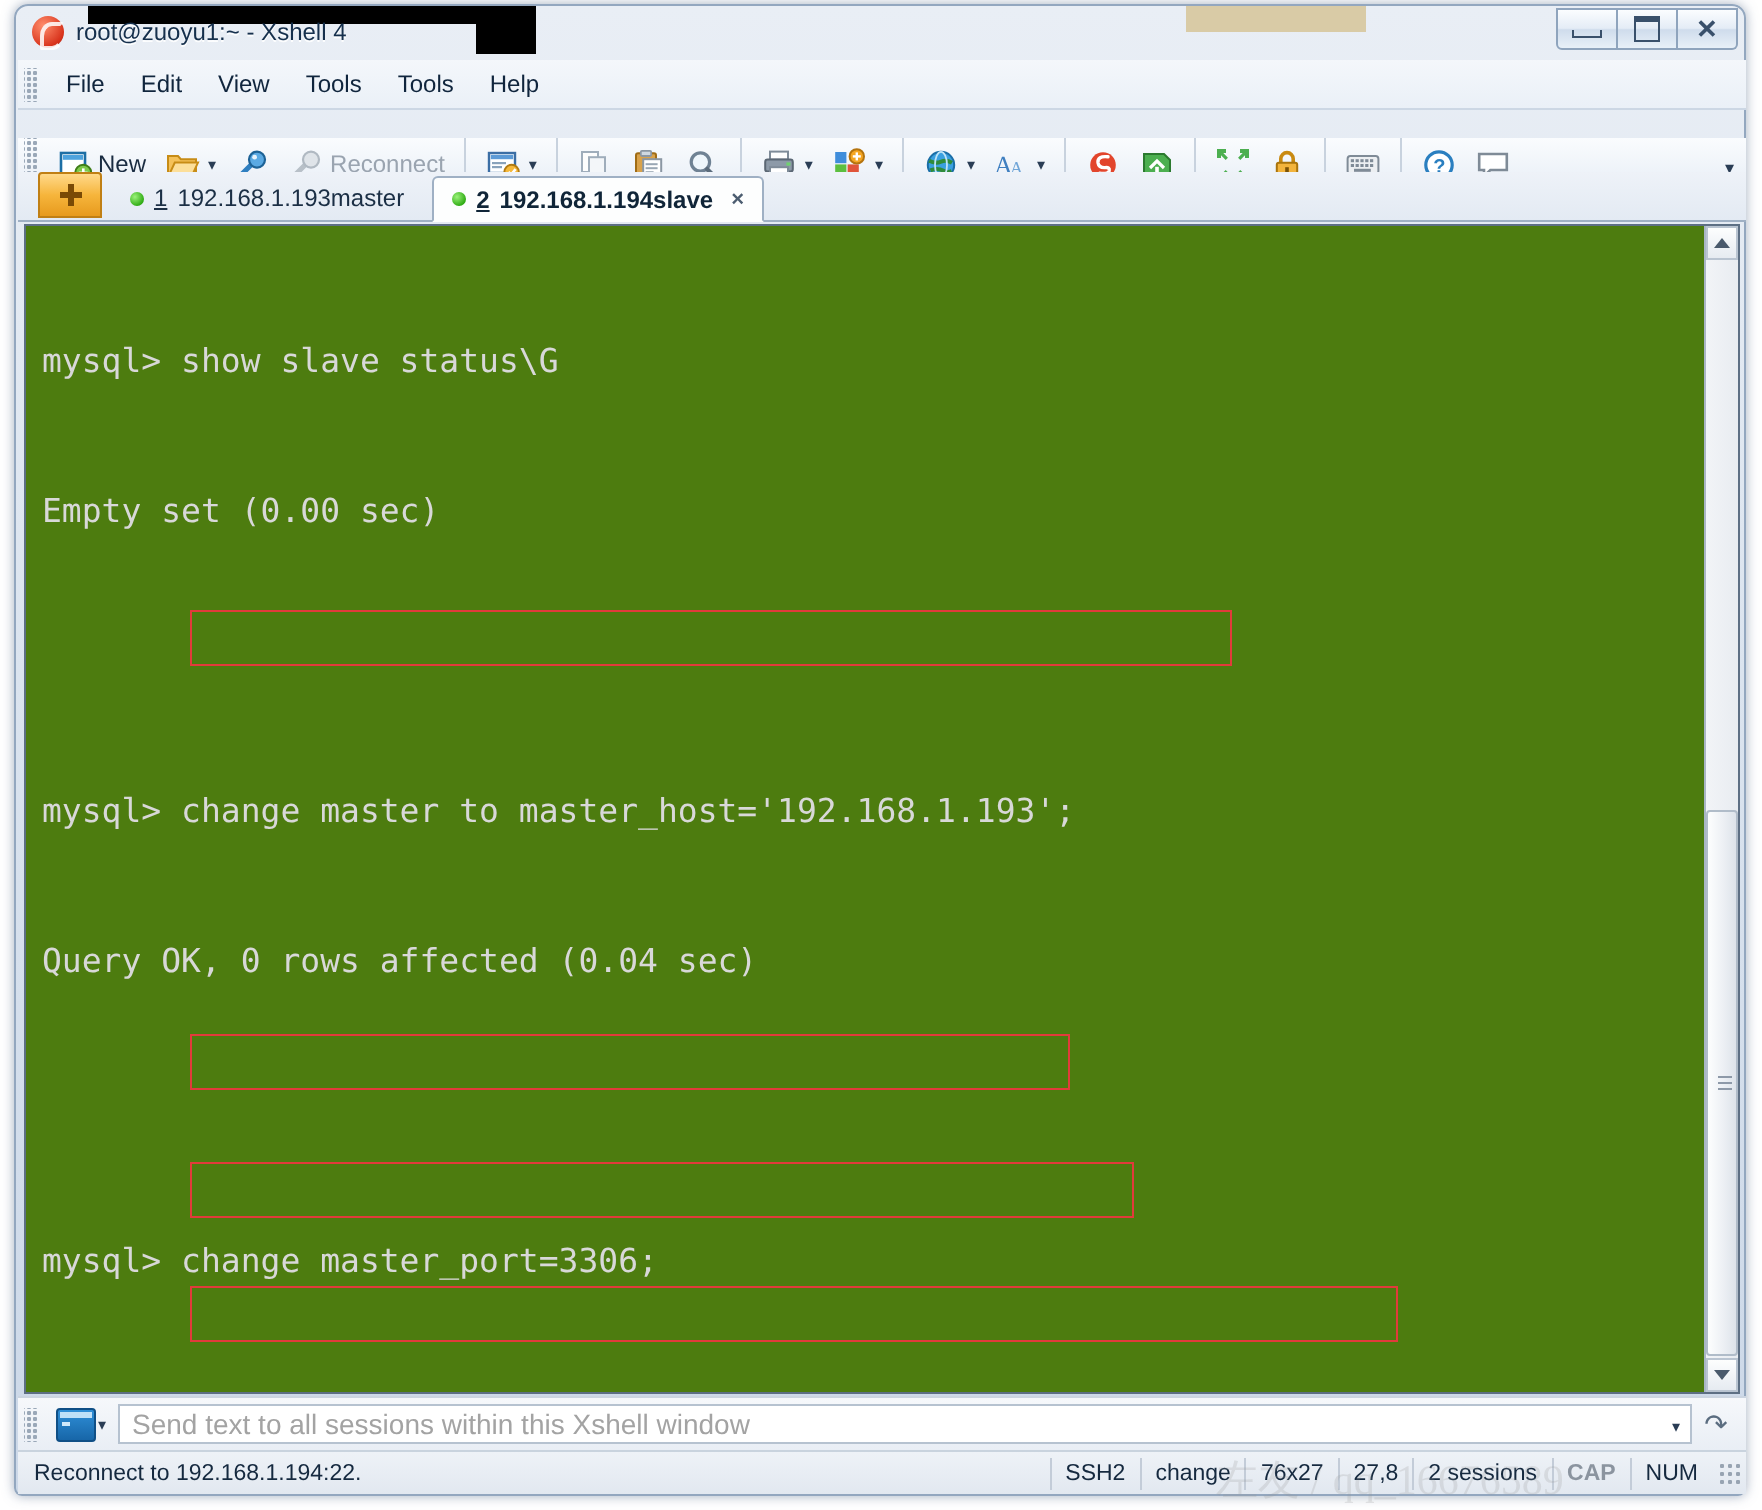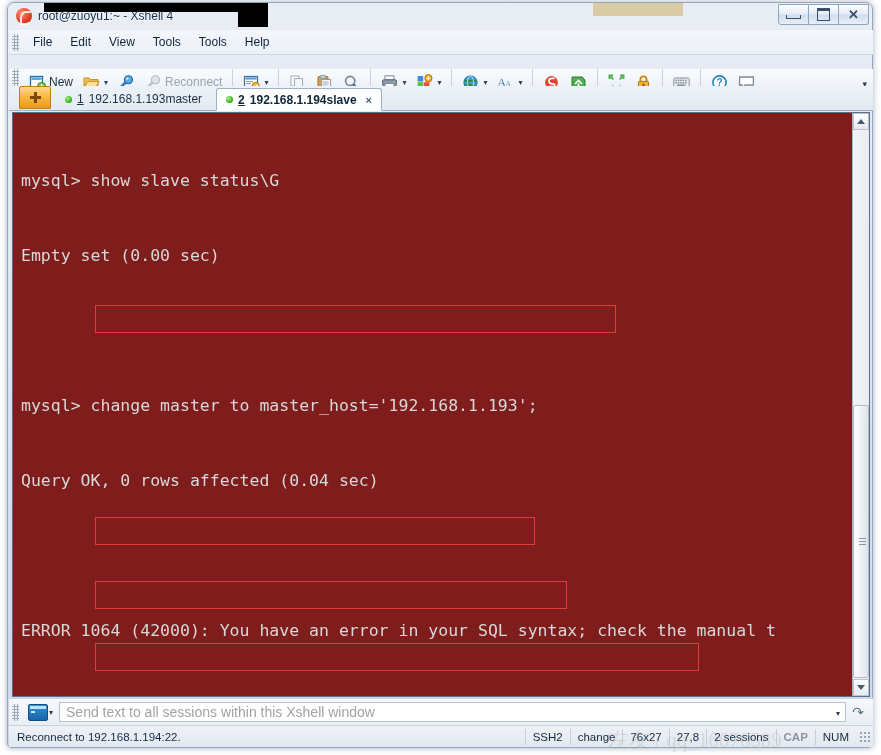--- a/index.html
+++ b/index.html
@@ -191,21 +191,21 @@
     position: absolute; left: 4px; top: 109px;
     width: 858px; height: 585px;
     background: #000;
     border: 1px solid #5d6f84;
     box-sizing: border-box;
     overflow: hidden;
   }
   #term {
     position: absolute; left: 0; top: 0;
     width: 841px; height: 583px;
-    background: #7f1d1d;
+    background: #4d7c0f;
     overflow: hidden;
     text-decoration: underline;
   }
   #screen {
     position: absolute;
     left: 8px; top: 5px;
     font-family: "DejaVu Sans Mono", "Liberation Mono", monospace;
     font-size: 16.5px;
     line-height: 25px;
     color: #d8d8d8;
@@ -633,20 +633,21 @@
 
   <div id="term-wrap">
     <div id="term">
       <div id="screen">
         <div class="ln">mysql&gt; show slave status\G</div>
         <div class="ln">Empty set (0.00 sec)</div>
         <div class="ln"></div>
         <div class="ln">mysql&gt; change master to master_host='192.168.1.193';</div>
         <div class="ln">Query OK, 0 rows affected (0.04 sec)</div>
         <div class="ln"></div>
+        <div class="ln">mysql&gt; change master_port=3306;</div>
         <div class="ln">ERROR 1064 (42000): You have an error in your SQL syntax; check the manual t</div>
         
         
         
         
         
         
         
         
         

